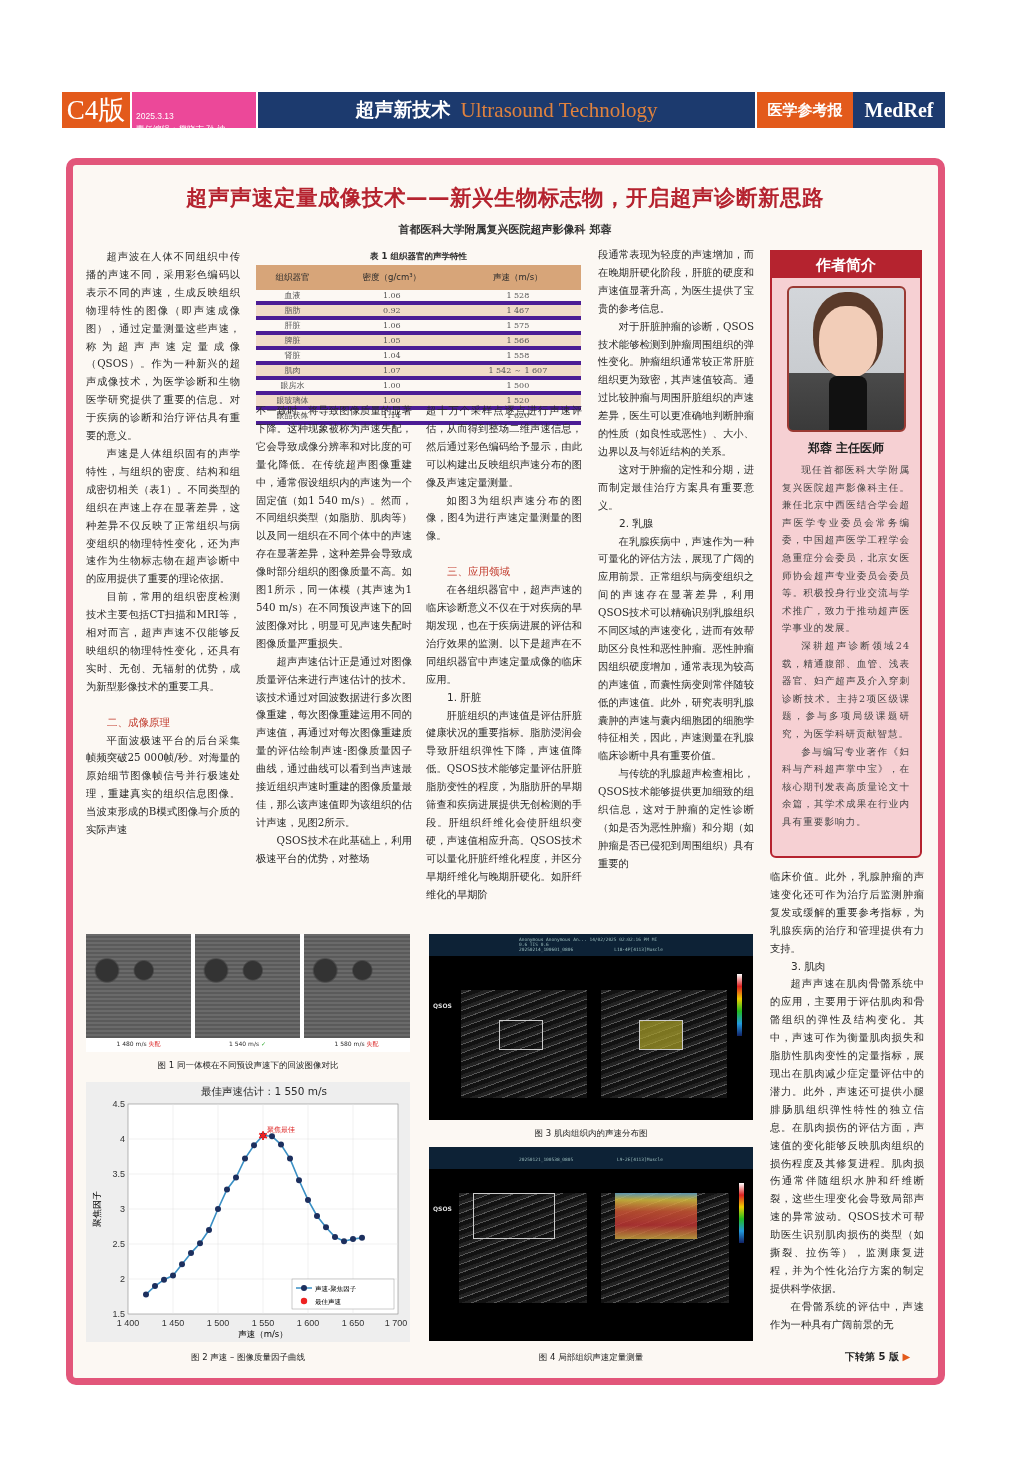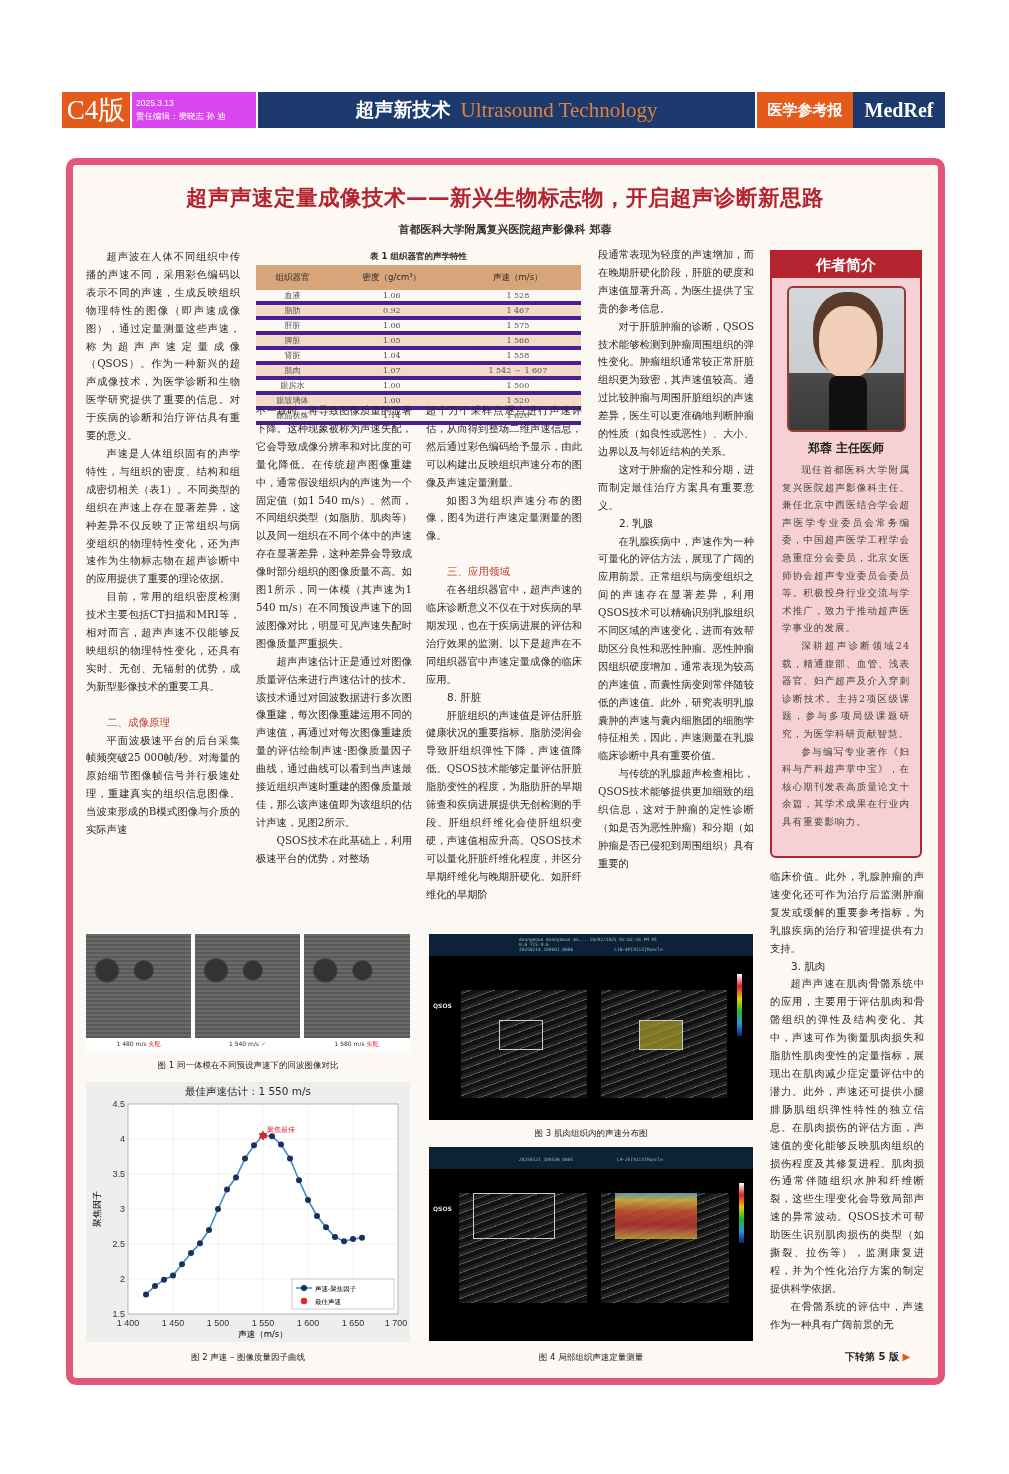--- a/index.html
+++ b/index.html
@@ -1,19 +1,19 @@
 <!DOCTYPE html>
 <html><head>
 <meta charset="utf-8">
 <style>
 *{box-sizing:border-box;margin:0;padding:0;}
 body{width:1009px;height:1474px;background:#ffffff;font-family:"DejaVu Serif",serif;position:relative;overflow:hidden;color:#2a2a2a;}
 .hdr{position:absolute;left:62px;top:92px;width:883px;height:36px;display:flex;}
 .hdr .pg{background:#e35a1b;color:#fff;width:68px;font-family:"Liberation Serif",serif;font-size:27px;display:flex;align-items:center;justify-content:center;}
-.hdr .meta{background:#d946ef;color:#fff;width:126px;font-family:"Liberation Sans",sans-serif;font-size:8.5px;padding:5px 4px;line-height:13px;border-left:2px solid #fff;}
+.hdr .meta{background:#ec4899;color:#fff;width:126px;font-family:"Liberation Sans",sans-serif;font-size:8.5px;padding:18px 4px;line-height:13px;border-left:2px solid #fff;}
 .hdr .sect{background:#1c3a6e;color:#fff;flex:1;display:flex;align-items:center;justify-content:center;font-size:19px;font-weight:bold;border-left:2px solid #fff;}
 .hdr .sect .en{color:#e0823e;font-family:"Liberation Serif",serif;font-weight:normal;font-size:21px;margin-left:10px;}
 .hdr .brand{background:#e35a1b;color:#ffffff;width:98px;display:flex;align-items:center;justify-content:center;font-size:15px;font-weight:bold;border-left:2px solid #fff;}
 .hdr .medref{background:#1c3a6e;color:#fff;width:92px;display:flex;align-items:center;justify-content:center;font-family:"Liberation Serif",serif;font-size:20px;font-weight:bold;}
 .frame{position:absolute;left:66px;top:158px;width:879px;height:1227px;border:7px solid #e2567a;border-radius:10px;background:#fcf8f3;}
 .title{position:absolute;left:80px;top:183px;width:850px;text-align:center;color:#b5232f;font-family:"DejaVu Sans",sans-serif;font-weight:bold;font-size:21.5px;letter-spacing:0.5px;}
 .byline{position:absolute;left:80px;top:222px;width:850px;text-align:center;font-family:"DejaVu Sans",sans-serif;font-size:11px;font-weight:bold;color:#333;}
 .col{position:absolute;font-size:10.3px;line-height:17.9px;text-align:justify;}
 .col p{text-indent:2em;}
 .h2{color:#c0392b;font-family:"DejaVu Sans",sans-serif;font-size:10.5px;text-indent:2em;}
@@ -134,21 +134,21 @@
   <p>超声声速估计正是通过对图像质量评估来进行声速估计的技术。该技术通过对回波数据进行多次图像重建，每次图像重建运用不同的声速值，再通过对每次图像重建质量的评估绘制声速-图像质量因子曲线，通过曲线可以看到当声速最接近组织声速时重建的图像质量最佳，那么该声速值即为该组织的估计声速，见图2所示。</p>
   <p>QSOS技术在此基础上，利用极速平台的优势，对整场</p>
 </div>
 
 <div class="col" style="left:426px;top:402px;width:156px;">
   <p style="text-indent:0;">超十万个采样点逐点进行声速评估，从而得到整场二维声速信息，然后通过彩色编码给予显示，由此可以构建出反映组织声速分布的图像及声速定量测量。</p>
   <p>如图3为组织声速分布的图像，图4为进行声速定量测量的图像。</p>
   <div class="gap"></div>
   <div class="h2">三、应用领域</div>
   <p>在各组织器官中，超声声速的临床诊断意义不仅在于对疾病的早期发现，也在于疾病进展的评估和治疗效果的监测。以下是超声在不同组织器官中声速定量成像的临床应用。</p>
-  <div class="h3">8. 肝脏</div>
+  <div class="h3">1. 肝脏</div>
   <p>肝脏组织的声速值是评估肝脏健康状况的重要指标。脂肪浸润会导致肝组织弹性下降，声速值降低。QSOS技术能够定量评估肝脏脂肪变性的程度，为脂肪肝的早期筛查和疾病进展提供无创检测的手段。肝组织纤维化会使肝组织变硬，声速值相应升高。QSOS技术可以量化肝脏纤维化程度，并区分早期纤维化与晚期肝硬化。如肝纤维化的早期阶</p>
 </div>
 
 <div class="col" style="left:598px;top:246px;width:156px;">
   <p style="text-indent:0;">段通常表现为轻度的声速增加，而在晚期肝硬化阶段，肝脏的硬度和声速值显著升高，为医生提供了宝贵的参考信息。</p>
   <p>对于肝脏肿瘤的诊断，QSOS技术能够检测到肿瘤周围组织的弹性变化。肿瘤组织通常较正常肝脏组织更为致密，其声速值较高。通过比较肿瘤与周围肝脏组织的声速差异，医生可以更准确地判断肿瘤的性质（如良性或恶性）、大小、边界以及与邻近结构的关系。</p>
   <p>这对于肿瘤的定性和分期，进而制定最佳治疗方案具有重要意义。</p>
   <div class="h3">2. 乳腺</div>
   <p>在乳腺疾病中，声速作为一种可量化的评估方法，展现了广阔的应用前景。正常组织与病变组织之间的声速存在显著差异，利用QSOS技术可以精确识别乳腺组织不同区域的声速变化，进而有效帮助区分良性和恶性肿瘤。恶性肿瘤因组织硬度增加，通常表现为较高的声速值，而囊性病变则常伴随较低的声速值。此外，研究表明乳腺囊肿的声速与囊内细胞团的细胞学特征相关，因此，声速测量在乳腺临床诊断中具有重要价值。</p>
   <p>与传统的乳腺超声检查相比，QSOS技术能够提供更加细致的组织信息，这对于肿瘤的定性诊断（如是否为恶性肿瘤）和分期（如肿瘤是否已侵犯到周围组织）具有重要的</p>
@@ -183,21 +183,21 @@
   <div class="us-panel" style="left:0;top:0;width:105px;height:104px;background:radial-gradient(circle at 20% 35%,#333 10%,transparent 12%),radial-gradient(circle at 55% 35%,#333 10%,transparent 12%),repeating-linear-gradient(0deg,#5a5a5a 0 2px,#6a6a6a 2px 4px);"></div>
   <div class="us-panel" style="left:109px;top:0;width:105px;height:104px;background:radial-gradient(circle at 20% 35%,#333 10%,transparent 12%),radial-gradient(circle at 55% 35%,#333 10%,transparent 12%),repeating-linear-gradient(0deg,#5a5a5a 0 2px,#6a6a6a 2px 4px);"></div>
   <div class="us-panel" style="left:218px;top:0;width:106px;height:104px;background:radial-gradient(circle at 20% 35%,#333 10%,transparent 12%),radial-gradient(circle at 55% 35%,#333 10%,transparent 12%),repeating-linear-gradient(0deg,#5a5a5a 0 2px,#6a6a6a 2px 4px);"></div>
   <div style="position:absolute;left:0;top:106px;width:105px;text-align:center;font-family:'DejaVu Sans',sans-serif;font-size:6px;"><span>1 480 m/s</span> <span style="color:#d33;">失配</span></div>
   <div style="position:absolute;left:109px;top:106px;width:105px;text-align:center;font-family:'DejaVu Sans',sans-serif;font-size:6px;"><span>1 540 m/s</span> <span style="color:#3a3;">✓</span></div>
   <div style="position:absolute;left:218px;top:106px;width:105px;text-align:center;font-family:'DejaVu Sans',sans-serif;font-size:6px;"><span>1 580 m/s</span> <span style="color:#d33;">失配</span></div>
 </div>
 <div class="cap" style="left:86px;top:1060px;width:324px;">图 1  同一体模在不同预设声速下的回波图像对比</div>
 
 <div class="chart">
-  <div style="position:absolute;left:0;top:3px;width:324px;text-align:center;font-family:'DejaVu Sans',sans-serif;font-size:10.5px;">最佳声速估计：1 550 m/s</div>
+  <div style="position:absolute;left:16px;top:3px;width:324px;text-align:center;font-family:'DejaVu Sans',sans-serif;font-size:10.5px;">最佳声速估计：1 550 m/s</div>
   <svg width="324" height="260" style="position:absolute;left:0;top:0;">
     <rect x="42" y="22" width="270" height="210" fill="#fff" stroke="#888" stroke-width="0.6"></rect>
     <g stroke="#e2e2e2" stroke-width="0.5">
       <line x1="87" y1="22" x2="87" y2="232"></line>
         <line x1="132" y1="22" x2="132" y2="232"></line>
         <line x1="177" y1="22" x2="177" y2="232"></line>
         <line x1="222" y1="22" x2="222" y2="232"></line>
         <line x1="267" y1="22" x2="267" y2="232"></line>
       <line x1="42" y1="57" x2="312" y2="57"></line>
         <line x1="42" y1="92" x2="312" y2="92"></line>

